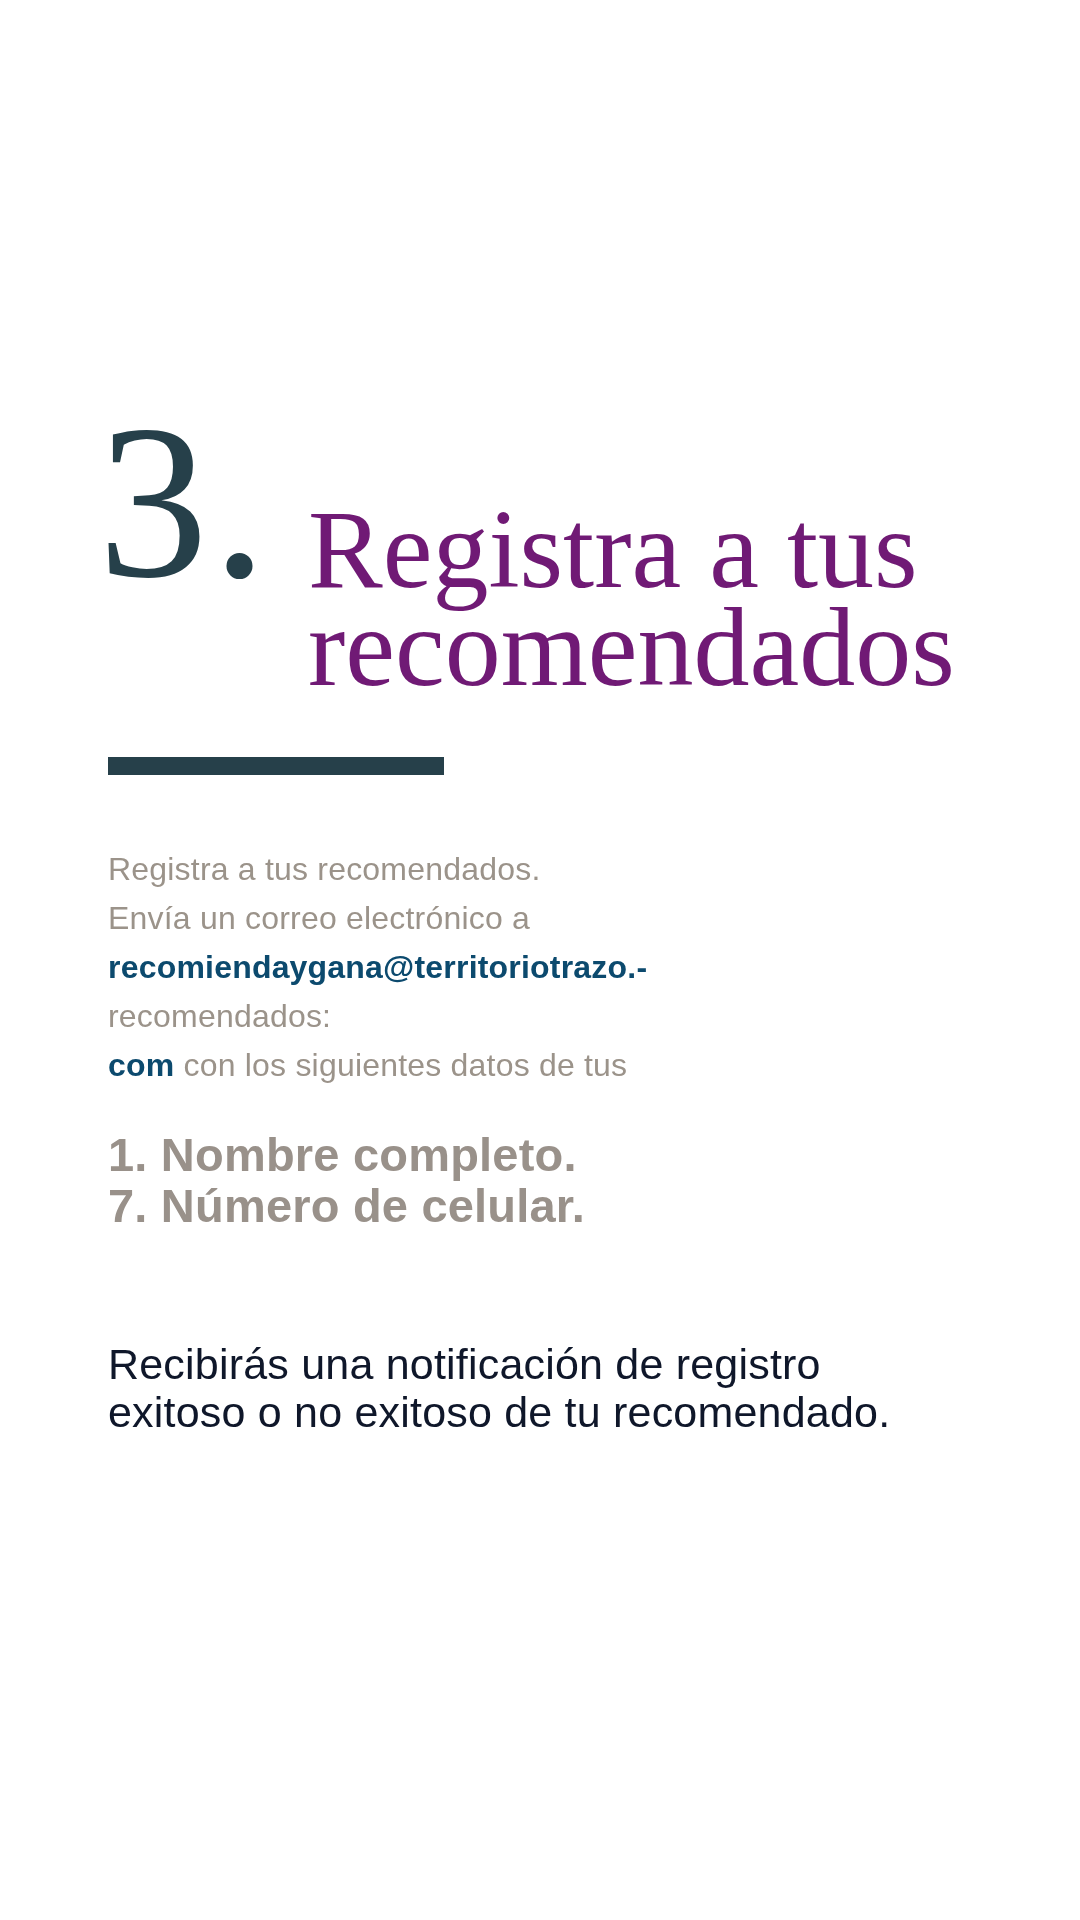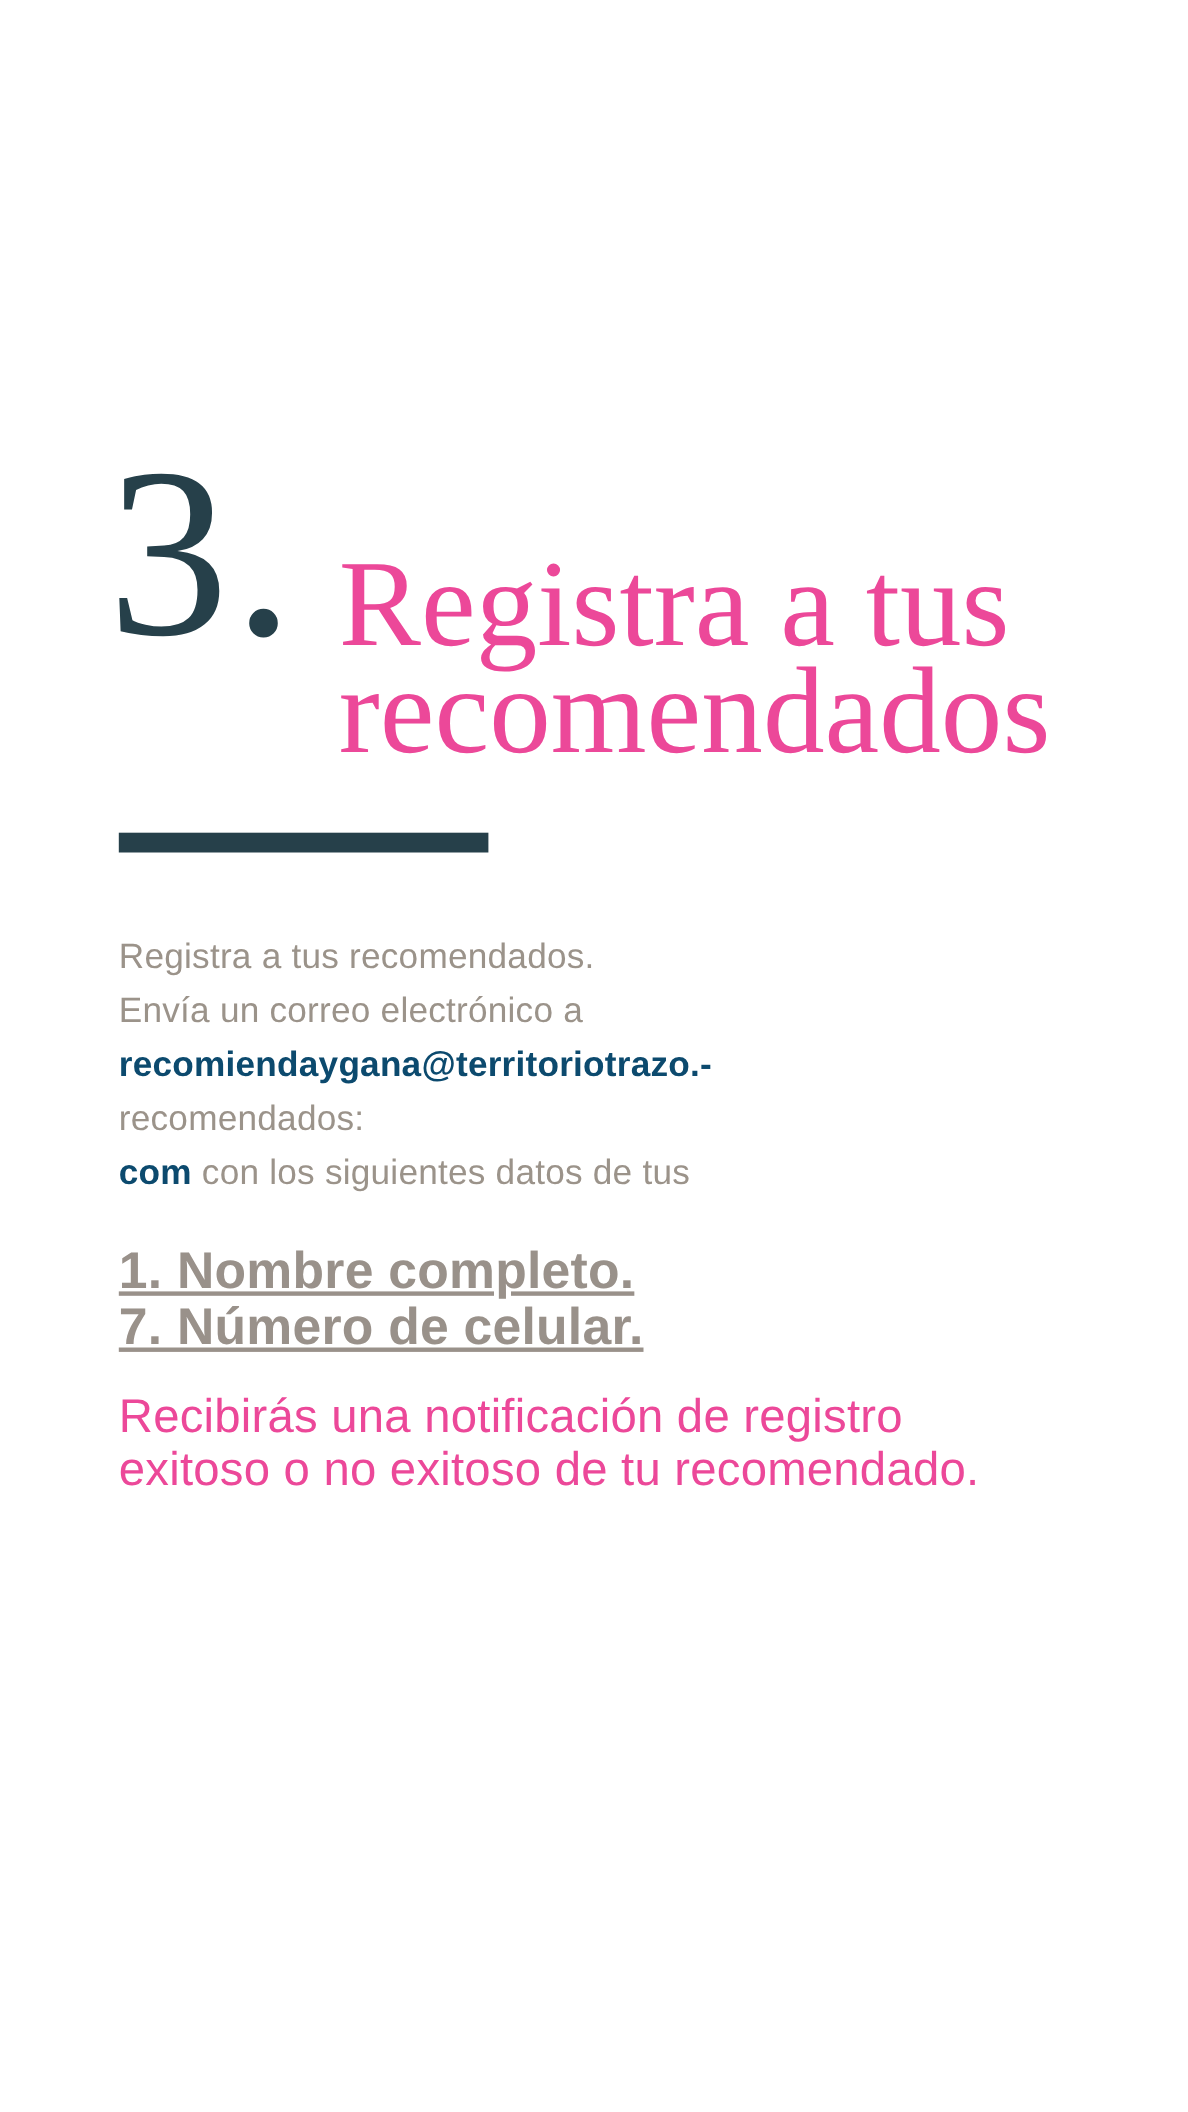--- a/index.html
+++ b/index.html
@@ -30,21 +30,21 @@
     white-space: nowrap;
   }
   .step-title {
     position: absolute;
     left: 308px;
     top: 500px;
     font-family: "Liberation Serif", "DejaVu Serif", serif;
     font-size: 112px;
     line-height: 98px;
     font-weight: 400;
-    color: #ec4899;
+    color: #701a75;
     white-space: nowrap;
   }
   .step-title .title-line { display: block; }
 
   
   .divider {
     position: absolute;
     left: 108px;
     top: 757px;
     width: 336px;
@@ -74,34 +74,33 @@
   .steps {
     position: absolute;
     left: 108px;
     top: 1129px;
     width: 900px;
     font-size: 47px;
     line-height: 51px;
     font-weight: 700;
     color: #99918A;
     letter-spacing: 0.2px;
-    text-decoration: underline;
   }
   .steps .step-item { display: block; white-space: nowrap; }
 
   
   .outro {
     position: absolute;
     left: 108px;
-    top: 1264px;
+    top: 1340px;
     width: 920px;
     font-size: 43px;
     line-height: 48px;
     font-weight: 400;
-    color: #ec4899;
+    color: #0f172a;
     letter-spacing: 0.2px;
   }
   .outro .text-line { display: block; white-space: nowrap; }
 </style>
 </head>
 <body>
 
 <div id="canvas">
 
   <div class="step-number">3.</div>

